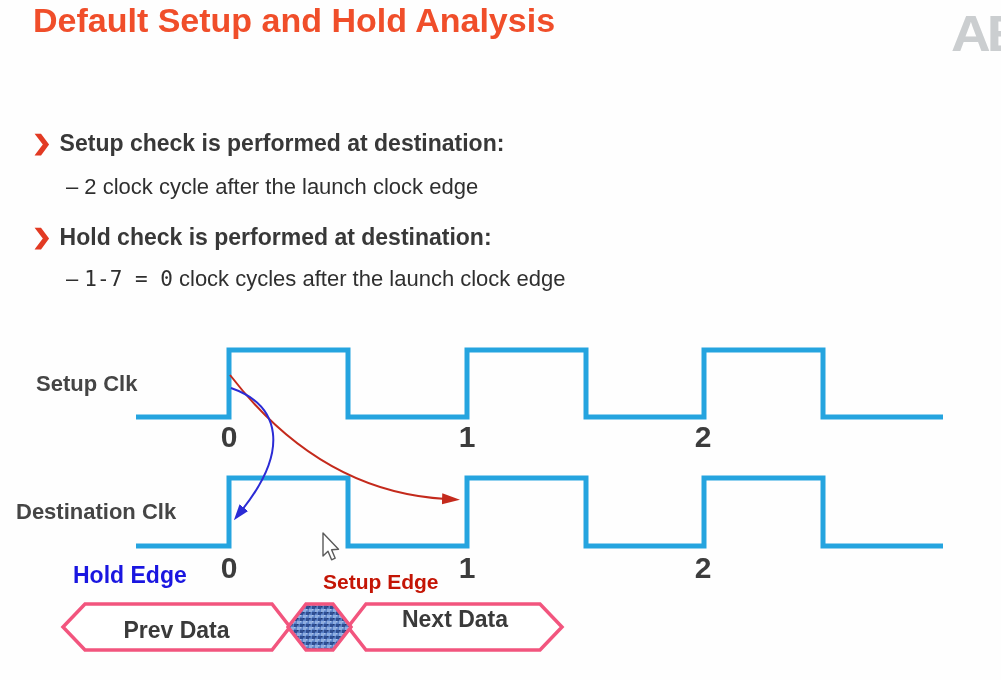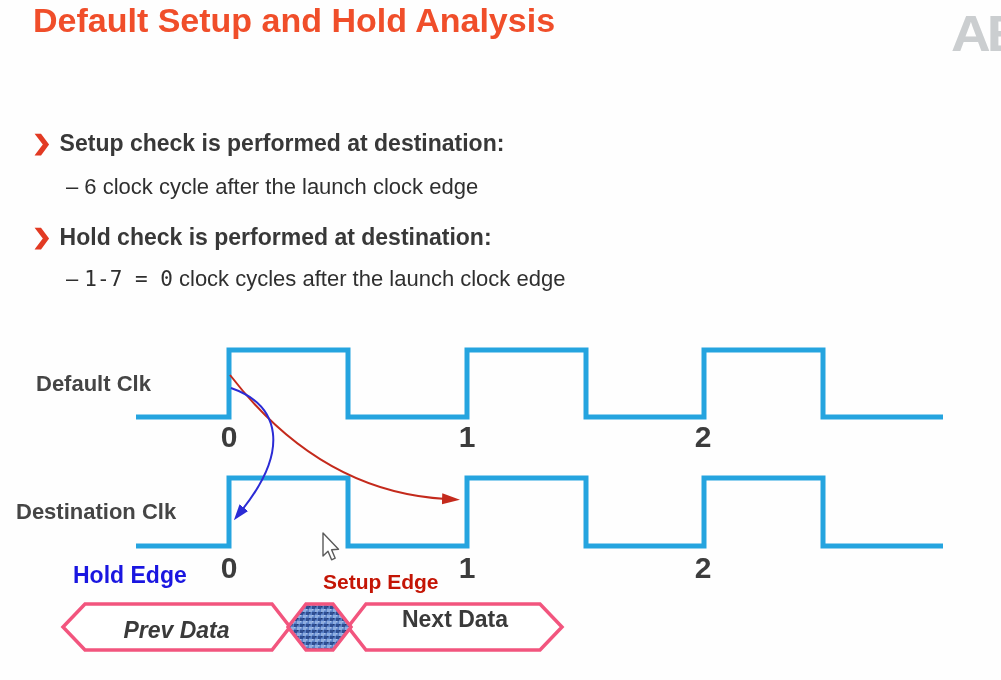--- a/index.html
+++ b/index.html
@@ -64,21 +64,21 @@
 
 <div class="slide">
 
   <div class="abs title">Default Setup and Hold Analysis</div>
   <div class="abs logo">AET</div>
 
   <div class="abs bullet-row" style="top:129px;">
     <span class="chevron">❯</span>
     <span class="bullet-heading">Setup check is performed at destination:</span>
   </div>
-  <div class="abs sub-row" style="top:174px;">– 6 clock cycle after the launch clock edge</div>
+  <div class="abs sub-row" style="top:174px;">– 2 clock cycle after the launch clock edge</div>
 
   <div class="abs bullet-row" style="top:223px;">
     <span class="chevron">❯</span>
     <span class="bullet-heading">Hold check is performed at destination:</span>
   </div>
   <div class="abs sub-row" style="top:266px;"><span>– </span><span class="mono">1-7 = 0</span><span> clock cycles after the launch clock edge</span></div>
 
   <svg class="overlay" width="1001" height="680" viewBox="0 0 1001 680">
     <defs>
       <marker id="head-red" markerWidth="18" markerHeight="14" refX="4" refY="7" orient="auto" markerUnits="userSpaceOnUse">
@@ -104,31 +104,31 @@
 
     <path d="M231,388 C280,405 290,450 242,510" fill="none" stroke="#2b2bd5" stroke-width="2" marker-end="url(#head-blue)"></path>
 
     <polygon points="63,627 85,604 272,604 290,627 272,650 85,650" fill="#ffffff" stroke="#f2557e" stroke-width="3.5" stroke-linejoin="miter"></polygon>
     <polygon points="348,627 366,604 540,604 562,627 540,650 366,650" fill="#ffffff" stroke="#f2557e" stroke-width="3.5" stroke-linejoin="miter"></polygon>
     <polygon points="288,627 306,604 333,604 351,627 333,650 306,650" fill="url(#blue-hatch)" stroke="#f2557e" stroke-width="3.5" stroke-linejoin="miter"></polygon>
 
     <path d="M323,533 L323,556 L328,551.2 L331.6,559.8 L335.2,558.2 L331.6,549.8 L338.5,549.3 Z" fill="#ffffff" stroke="#5a5a5a" stroke-width="1.4" stroke-linejoin="round"></path>
   </svg>
 
-  <div class="abs wave-label" style="left:36px;top:371px;">Default Clk</div>
+  <div class="abs wave-label" style="left:36px;top:371px;">Setup Clk</div>
   <div class="abs wave-label" style="left:16px;top:499px;">Destination Clk</div>
 
   <div class="abs edge-num" style="left:229px;top:420px;">0</div>
   <div class="abs edge-num" style="left:467px;top:420px;">1</div>
   <div class="abs edge-num" style="left:703px;top:420px;">2</div>
 
   <div class="abs edge-num" style="left:229px;top:551px;">0</div>
   <div class="abs edge-num" style="left:467px;top:551px;">1</div>
   <div class="abs edge-num" style="left:703px;top:551px;">2</div>
 
   <div class="abs hold-edge">Hold Edge</div>
   <div class="abs setup-edge">Setup Edge</div>
 
-  <div class="abs bus-label" style="left:63px;top:604px;width:227px;height:52px;font-style:italic;">Prev Data</div>
+  <div class="abs bus-label" style="left:63px;top:604px;width:227px;height:52px;">Prev Data</div>
   <div class="abs bus-label" style="left:348px;top:604px;width:214px;height:30px;">Next Data</div>
 
 
 </div>
 
 </body></html>

